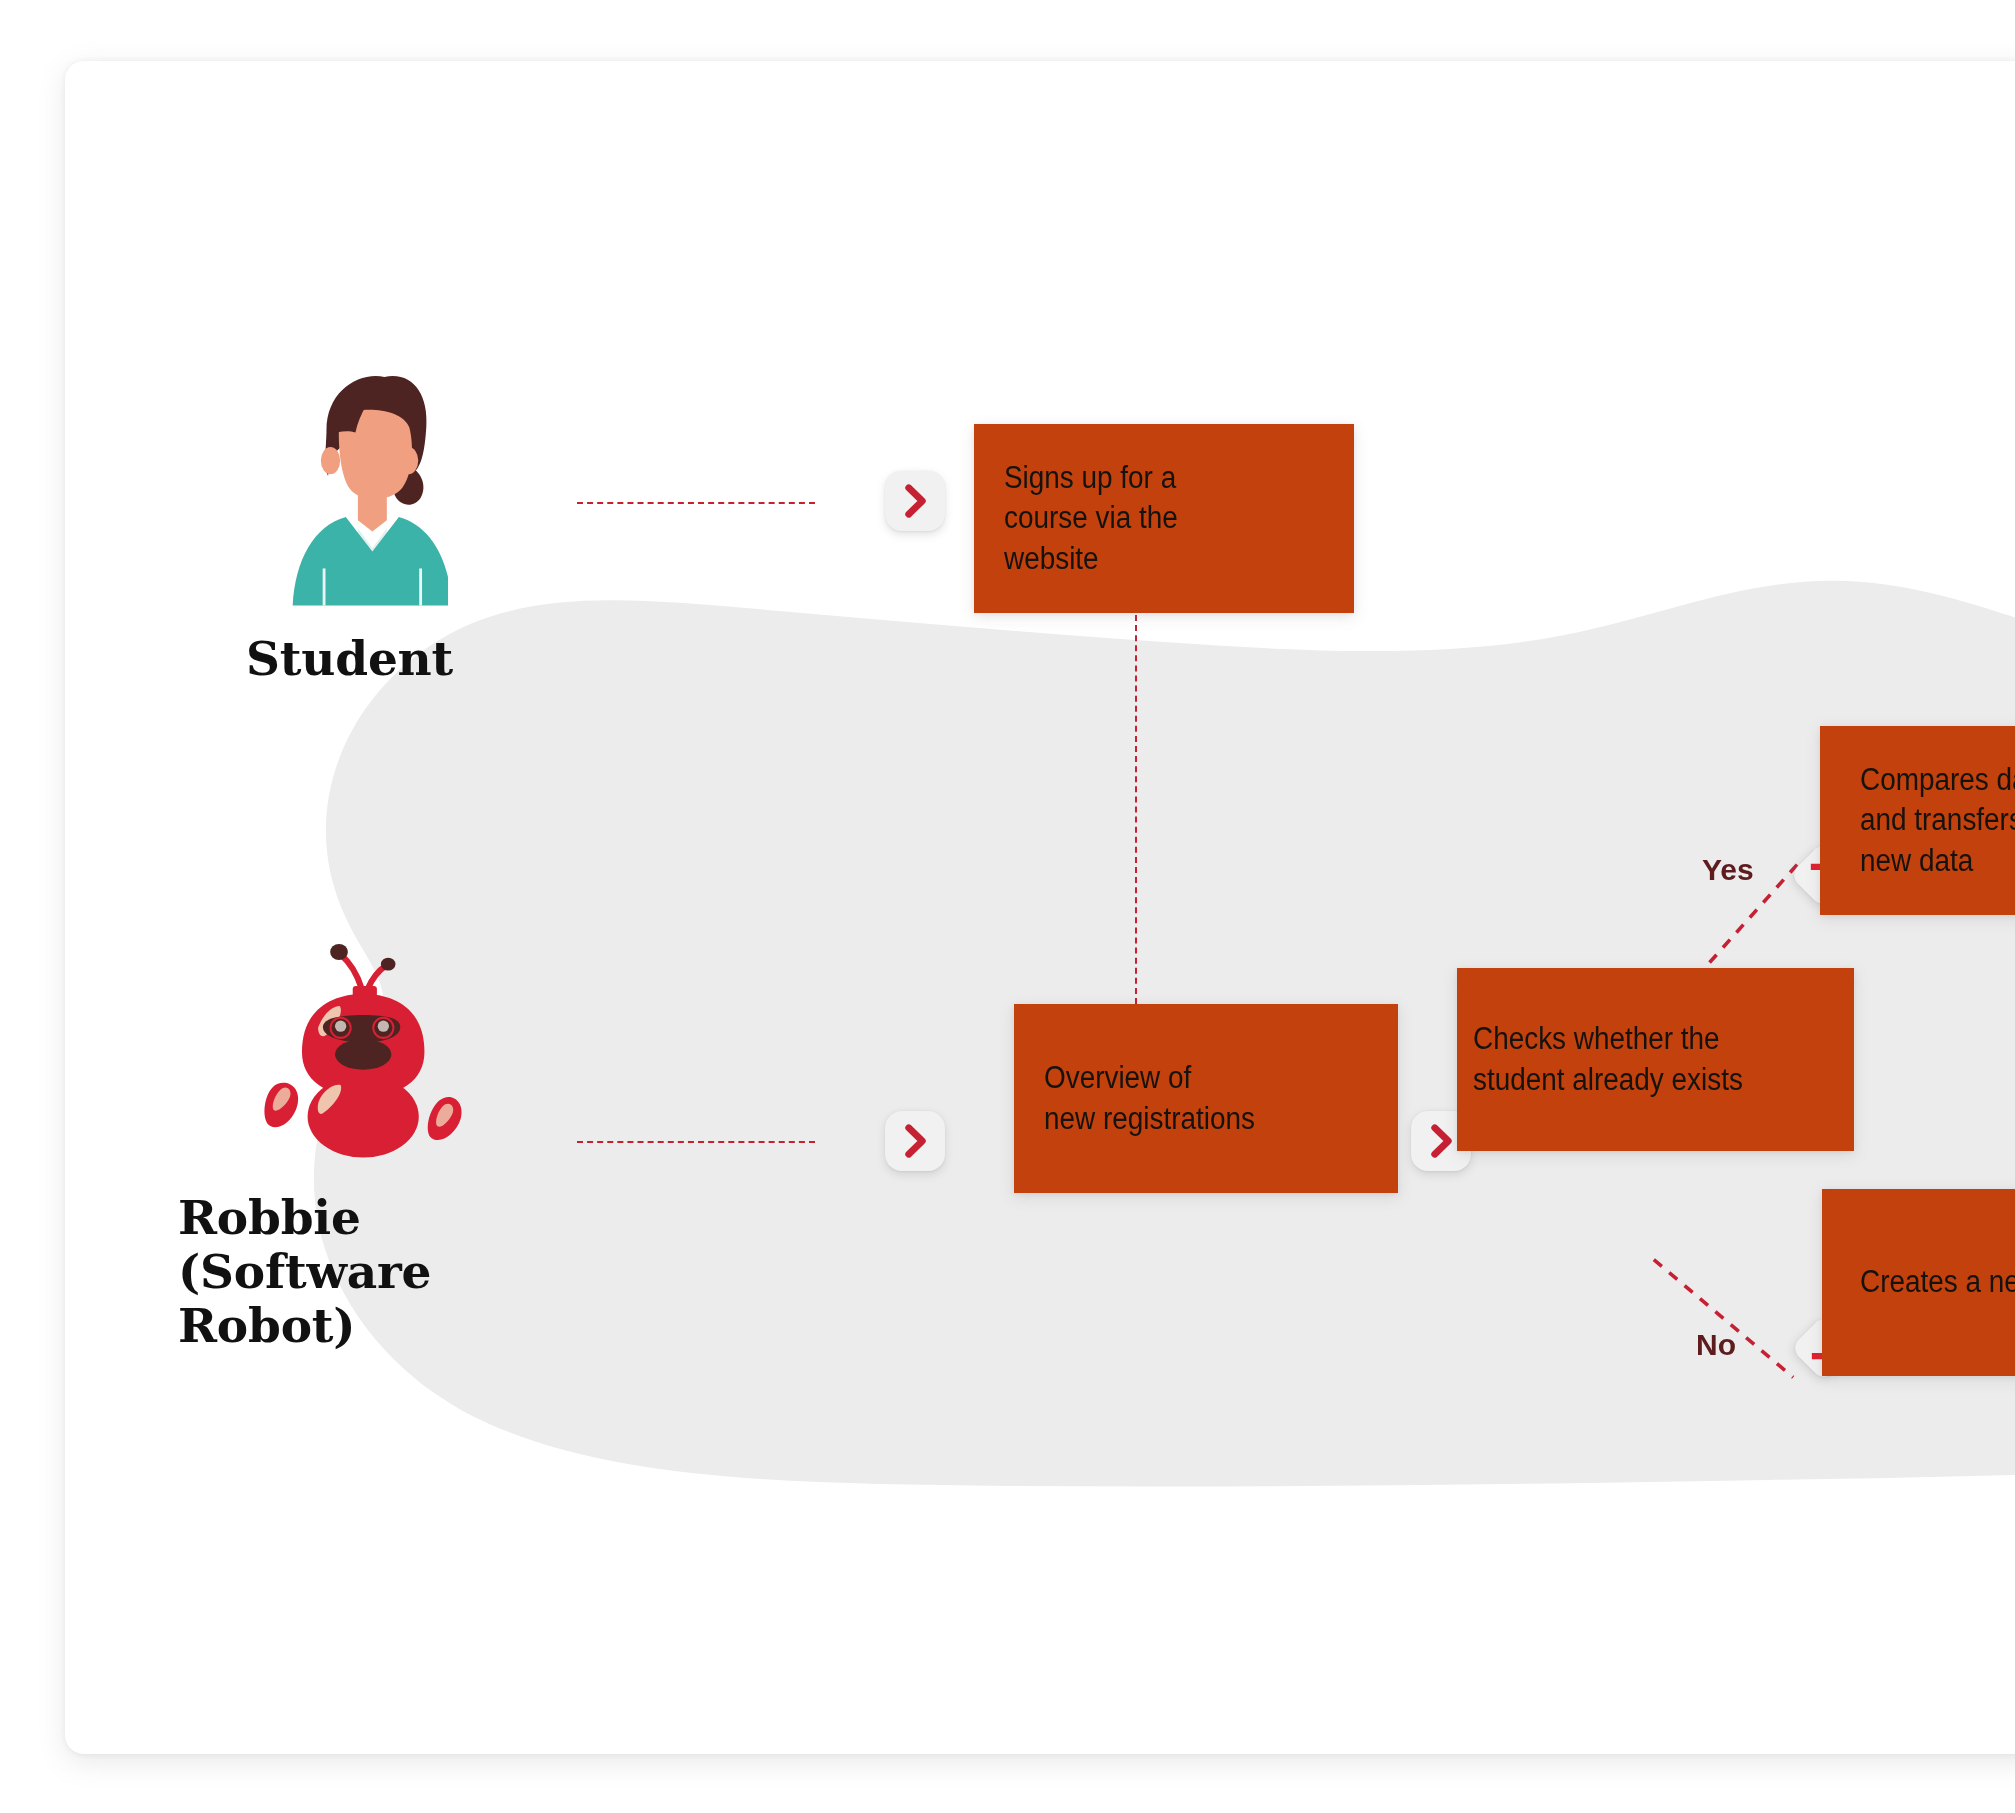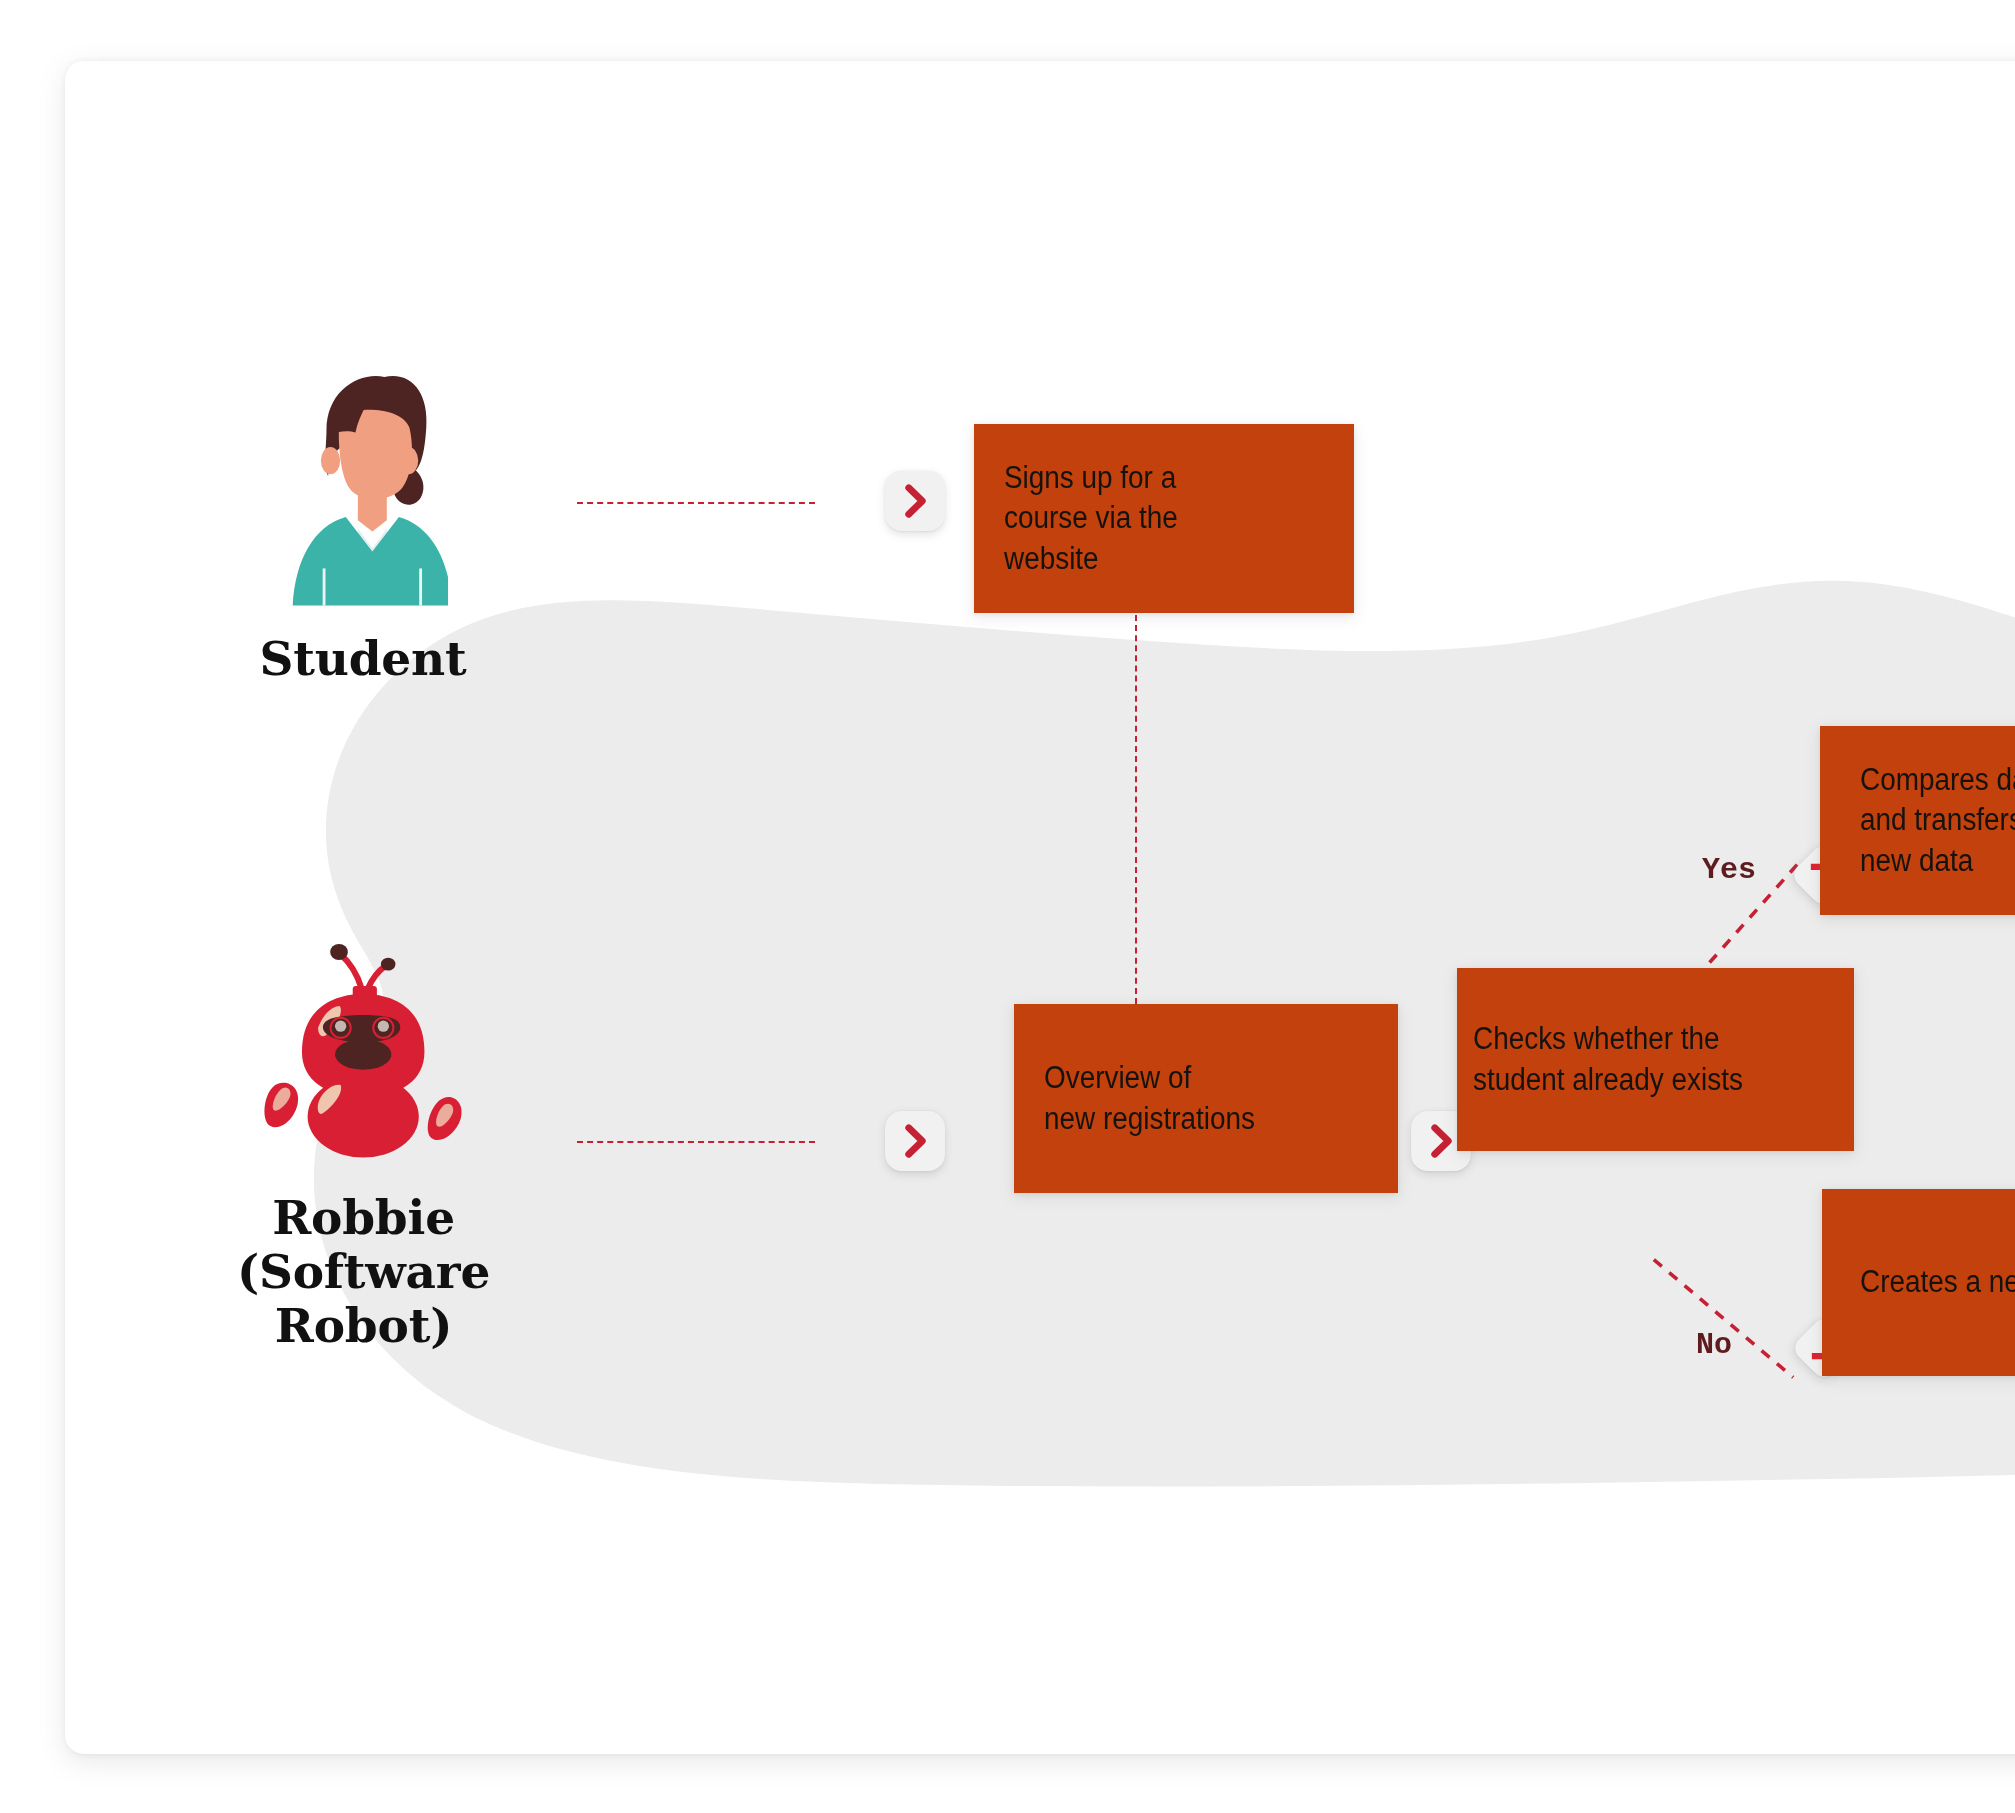--- a/index.html
+++ b/index.html
@@ -38,21 +38,21 @@
     position: absolute;
     left: 0; top: 0;
     width: 3095px;
     height: 1693px;
     pointer-events: none;
   }
 
   
   .actor {
     position: absolute;
-    text-align: center;
+    text-align: left;
   }
   .actor-label {
     font-family: "DejaVu Serif", "Liberation Serif", serif;
     font-weight: 700;
     color: #111111;
     letter-spacing: -0.2px;
     line-height: 1.14;
     white-space: pre-line;
   }
 
@@ -110,21 +110,21 @@
     transform: rotate(-45deg);
   }
   .glyph {
     display: block;
     line-height: 0;
   }
 
   
   .branch-label {
     position: absolute;
-    font-family: Liberation Mono, monospace;
+    font-family: Liberation Sans, sans-serif;
     font-weight: 700;
     color: #5e1c1e;
     text-align: center;
   }
 </style>
 </head>
 <body>
 
 <div id="stage">
   <div id="card">

